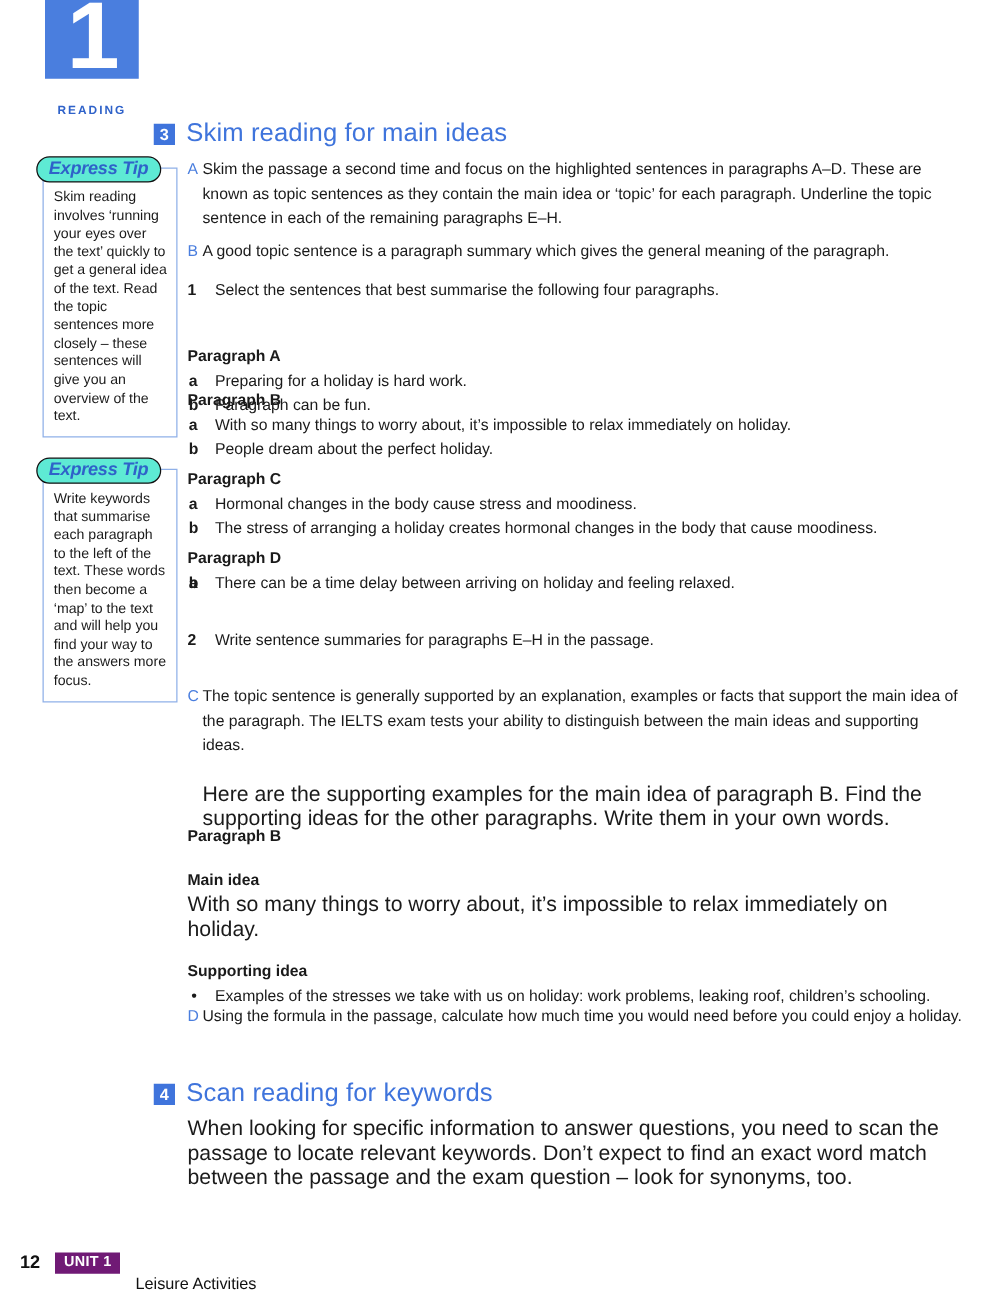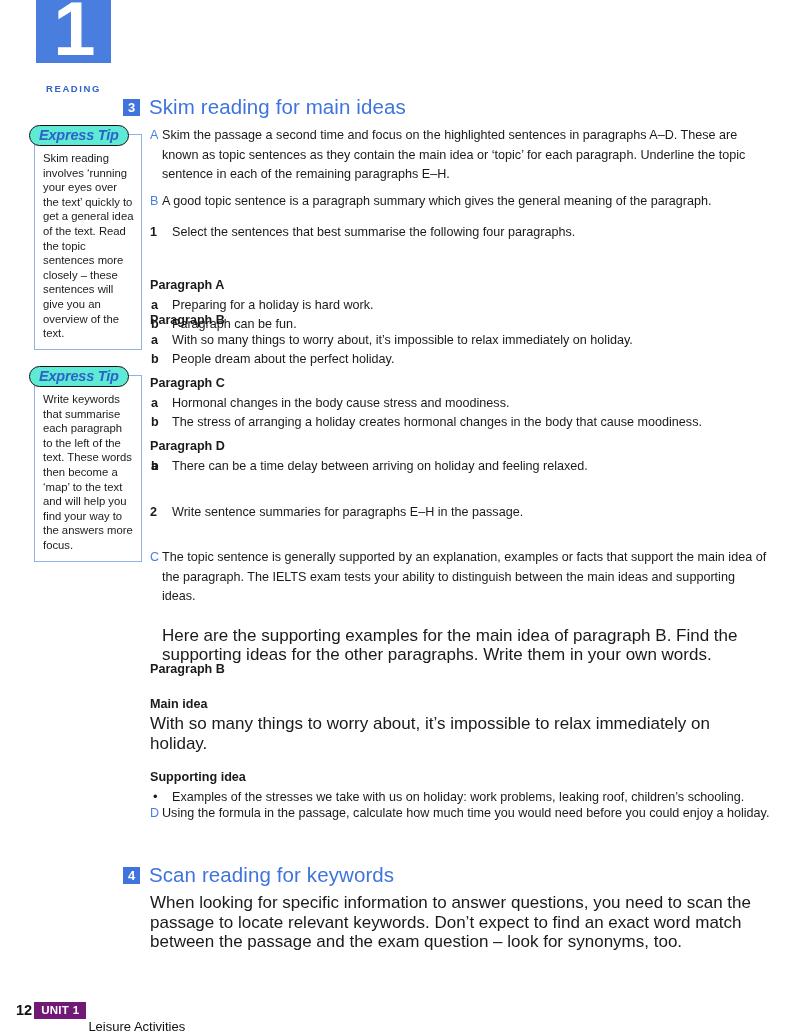--- a/index.html
+++ b/index.html
@@ -175,21 +175,21 @@
     font-size: 13px;
   }
 
   
   .footer {
     position: absolute;
     left: 16px;
     top: 986px;
     display: flex;
     align-items: center;
-    gap: 2px;
+    gap: 12px;
   }
   .footer-pageno {
     font-size: 14.5px;
     font-weight: bold;
     color: #111111;
   }
   .footer-unit {
     background: #701a75;
     color: #ffffff;
     font-size: 11.5px;

